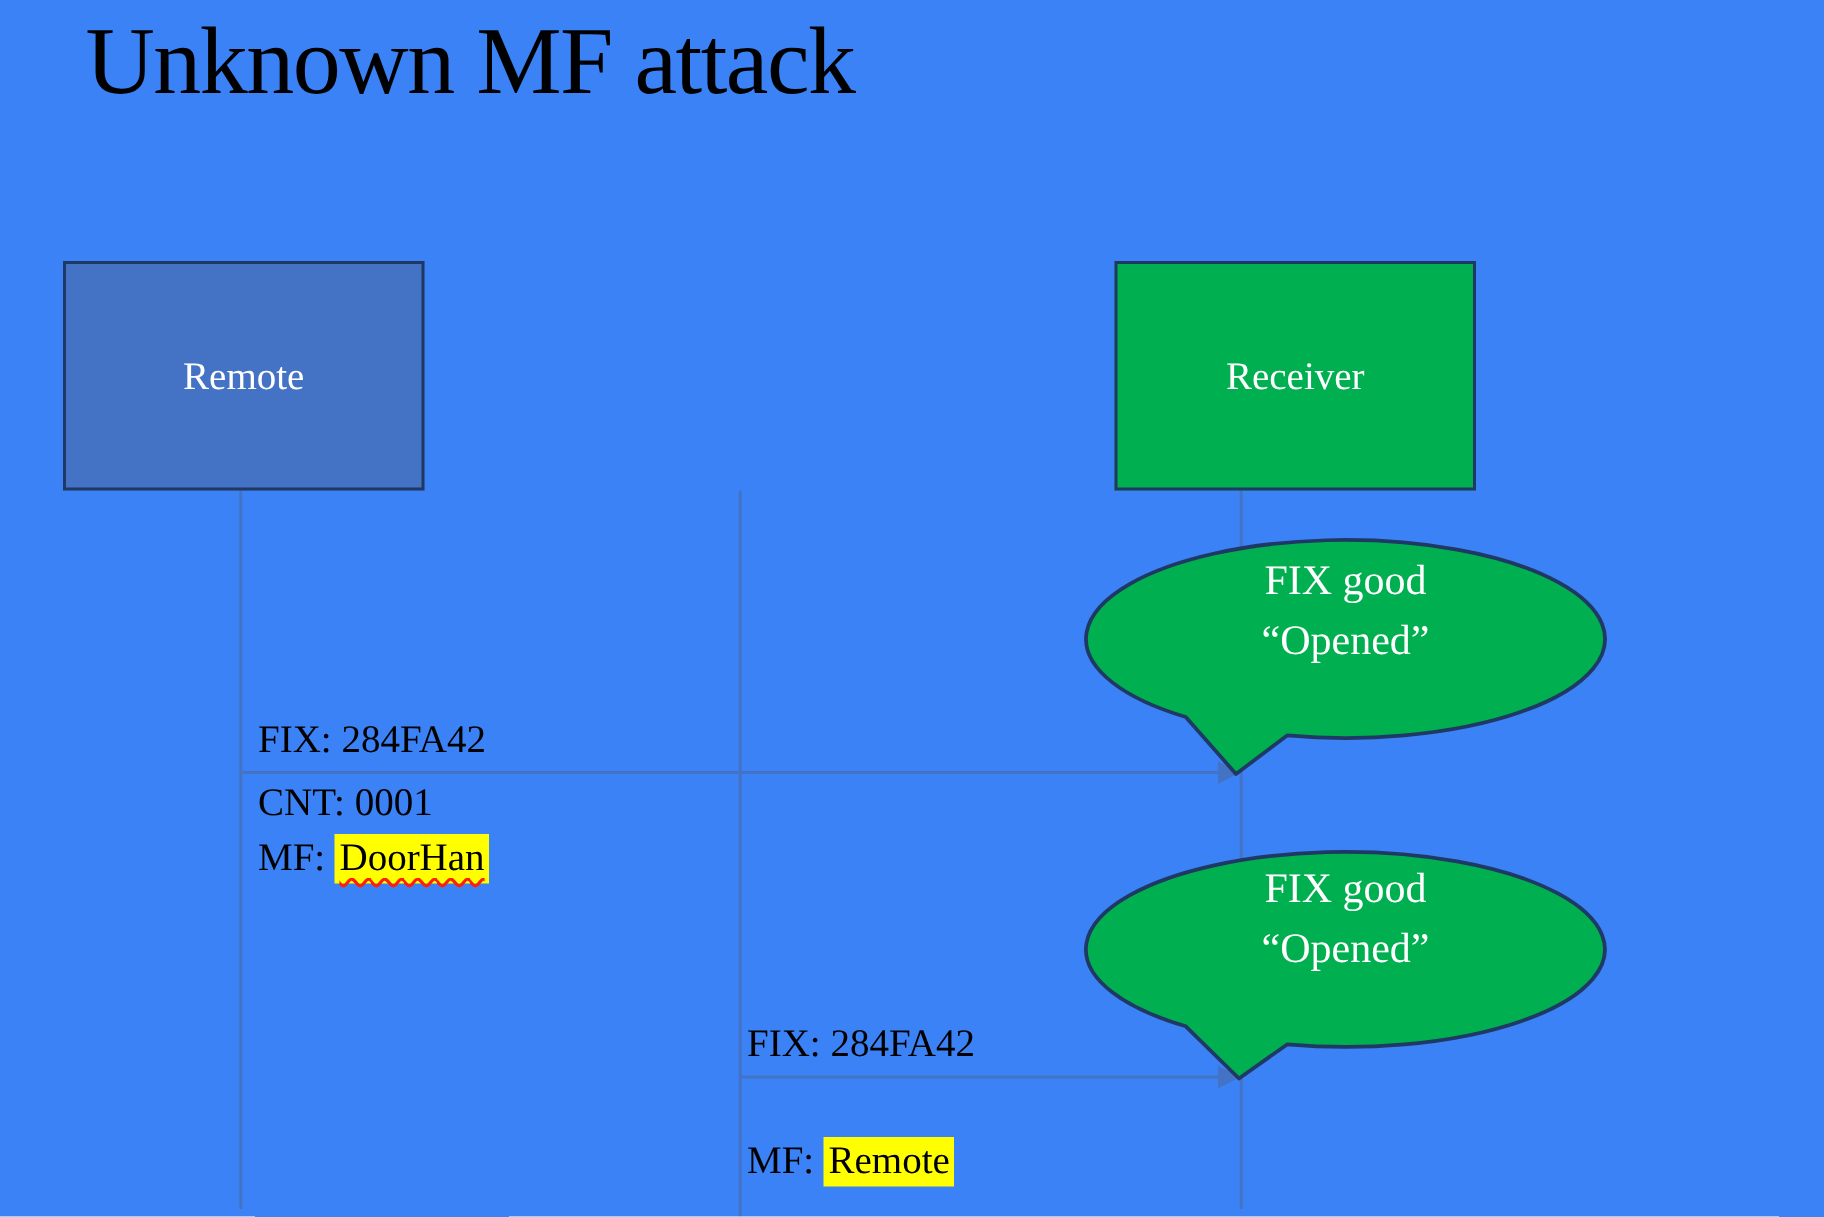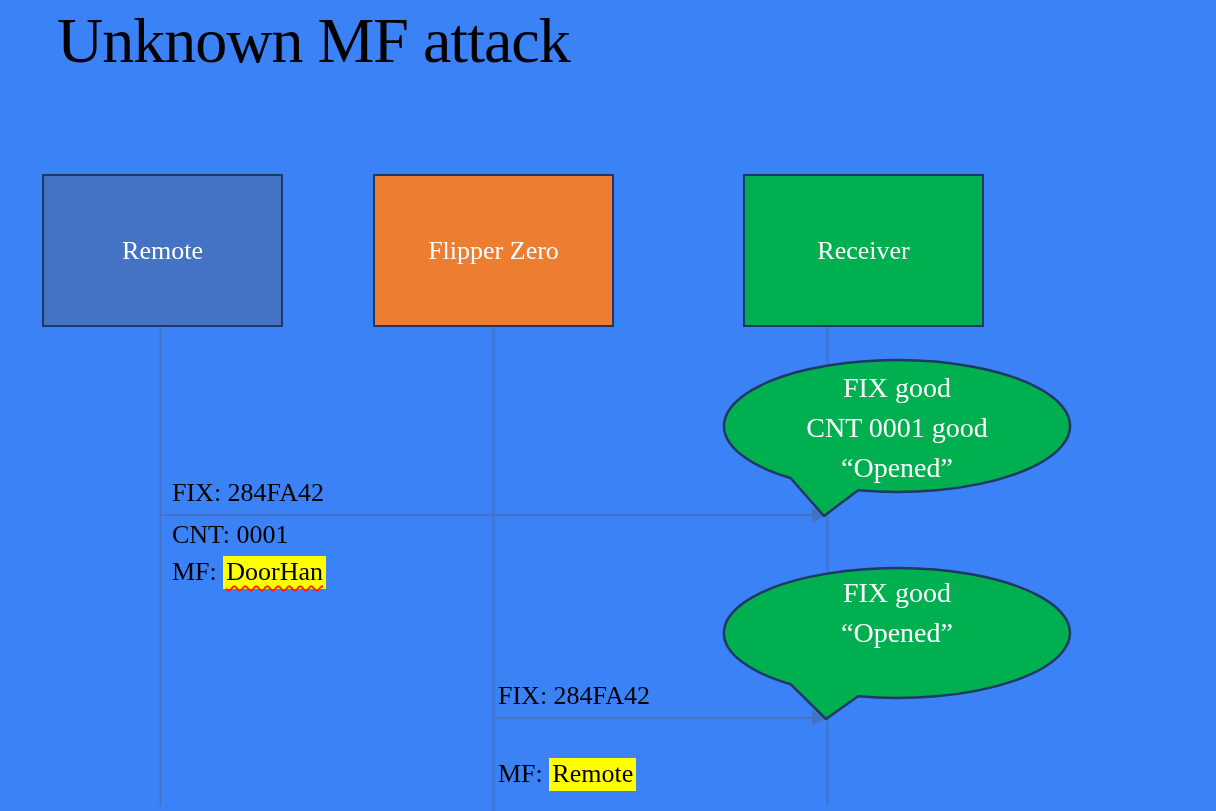--- a/index.html
+++ b/index.html
@@ -97,41 +97,37 @@
     <polygon points="812,710.5 827,718 812,725.5" fill="#4472C4"></polygon>
 
     <path d="M 790.5 478 A 173 66 0 1 1 858.1 490.3 L 824 516 Z" fill="#00B050" stroke="#1F3864" stroke-width="2.5" stroke-linejoin="round"></path>
 
     <path d="M 790.5 684.2 A 173 65 0 1 1 858.1 696.3 L 826 719 Z" fill="#00B050" stroke="#1F3864" stroke-width="2.5" stroke-linejoin="round"></path>
   </svg>
 
   <div class="actor actor-remote">
     <span>Remote</span>
   </div>
-  <div class="actor actor-flipper">
-    <span>Flipper Zero</span>
-  </div>
   <div class="actor actor-receiver">
     <span>Receiver</span>
   </div>
 
   <div class="msg-label" style="left:172px; top:478px;">FIX: 284FA42</div>
   <div class="msg-label" style="left:172px; top:520px;">CNT: 0001</div>
   <div class="msg-label" style="left:172px; top:557px;">
     <span>MF: </span><span class="hl wavy">DoorHan</span>
   </div>
 
   <div class="msg-label" style="left:498px; top:681px;">FIX: 284FA42</div>
   <div class="msg-label" style="left:498px; top:759px;">
     <span>MF: </span><span class="hl">Remote</span>
   </div>
 
   <div class="callout-text callout-text-1">
     <div>FIX good</div>
-    <div>CNT 0001 good</div>
     <div>“Opened”</div>
   </div>
 
   <div class="callout-text callout-text-2">
     <div>FIX good</div>
     <div>“Opened”</div>
   </div>
 
 </div>
 

